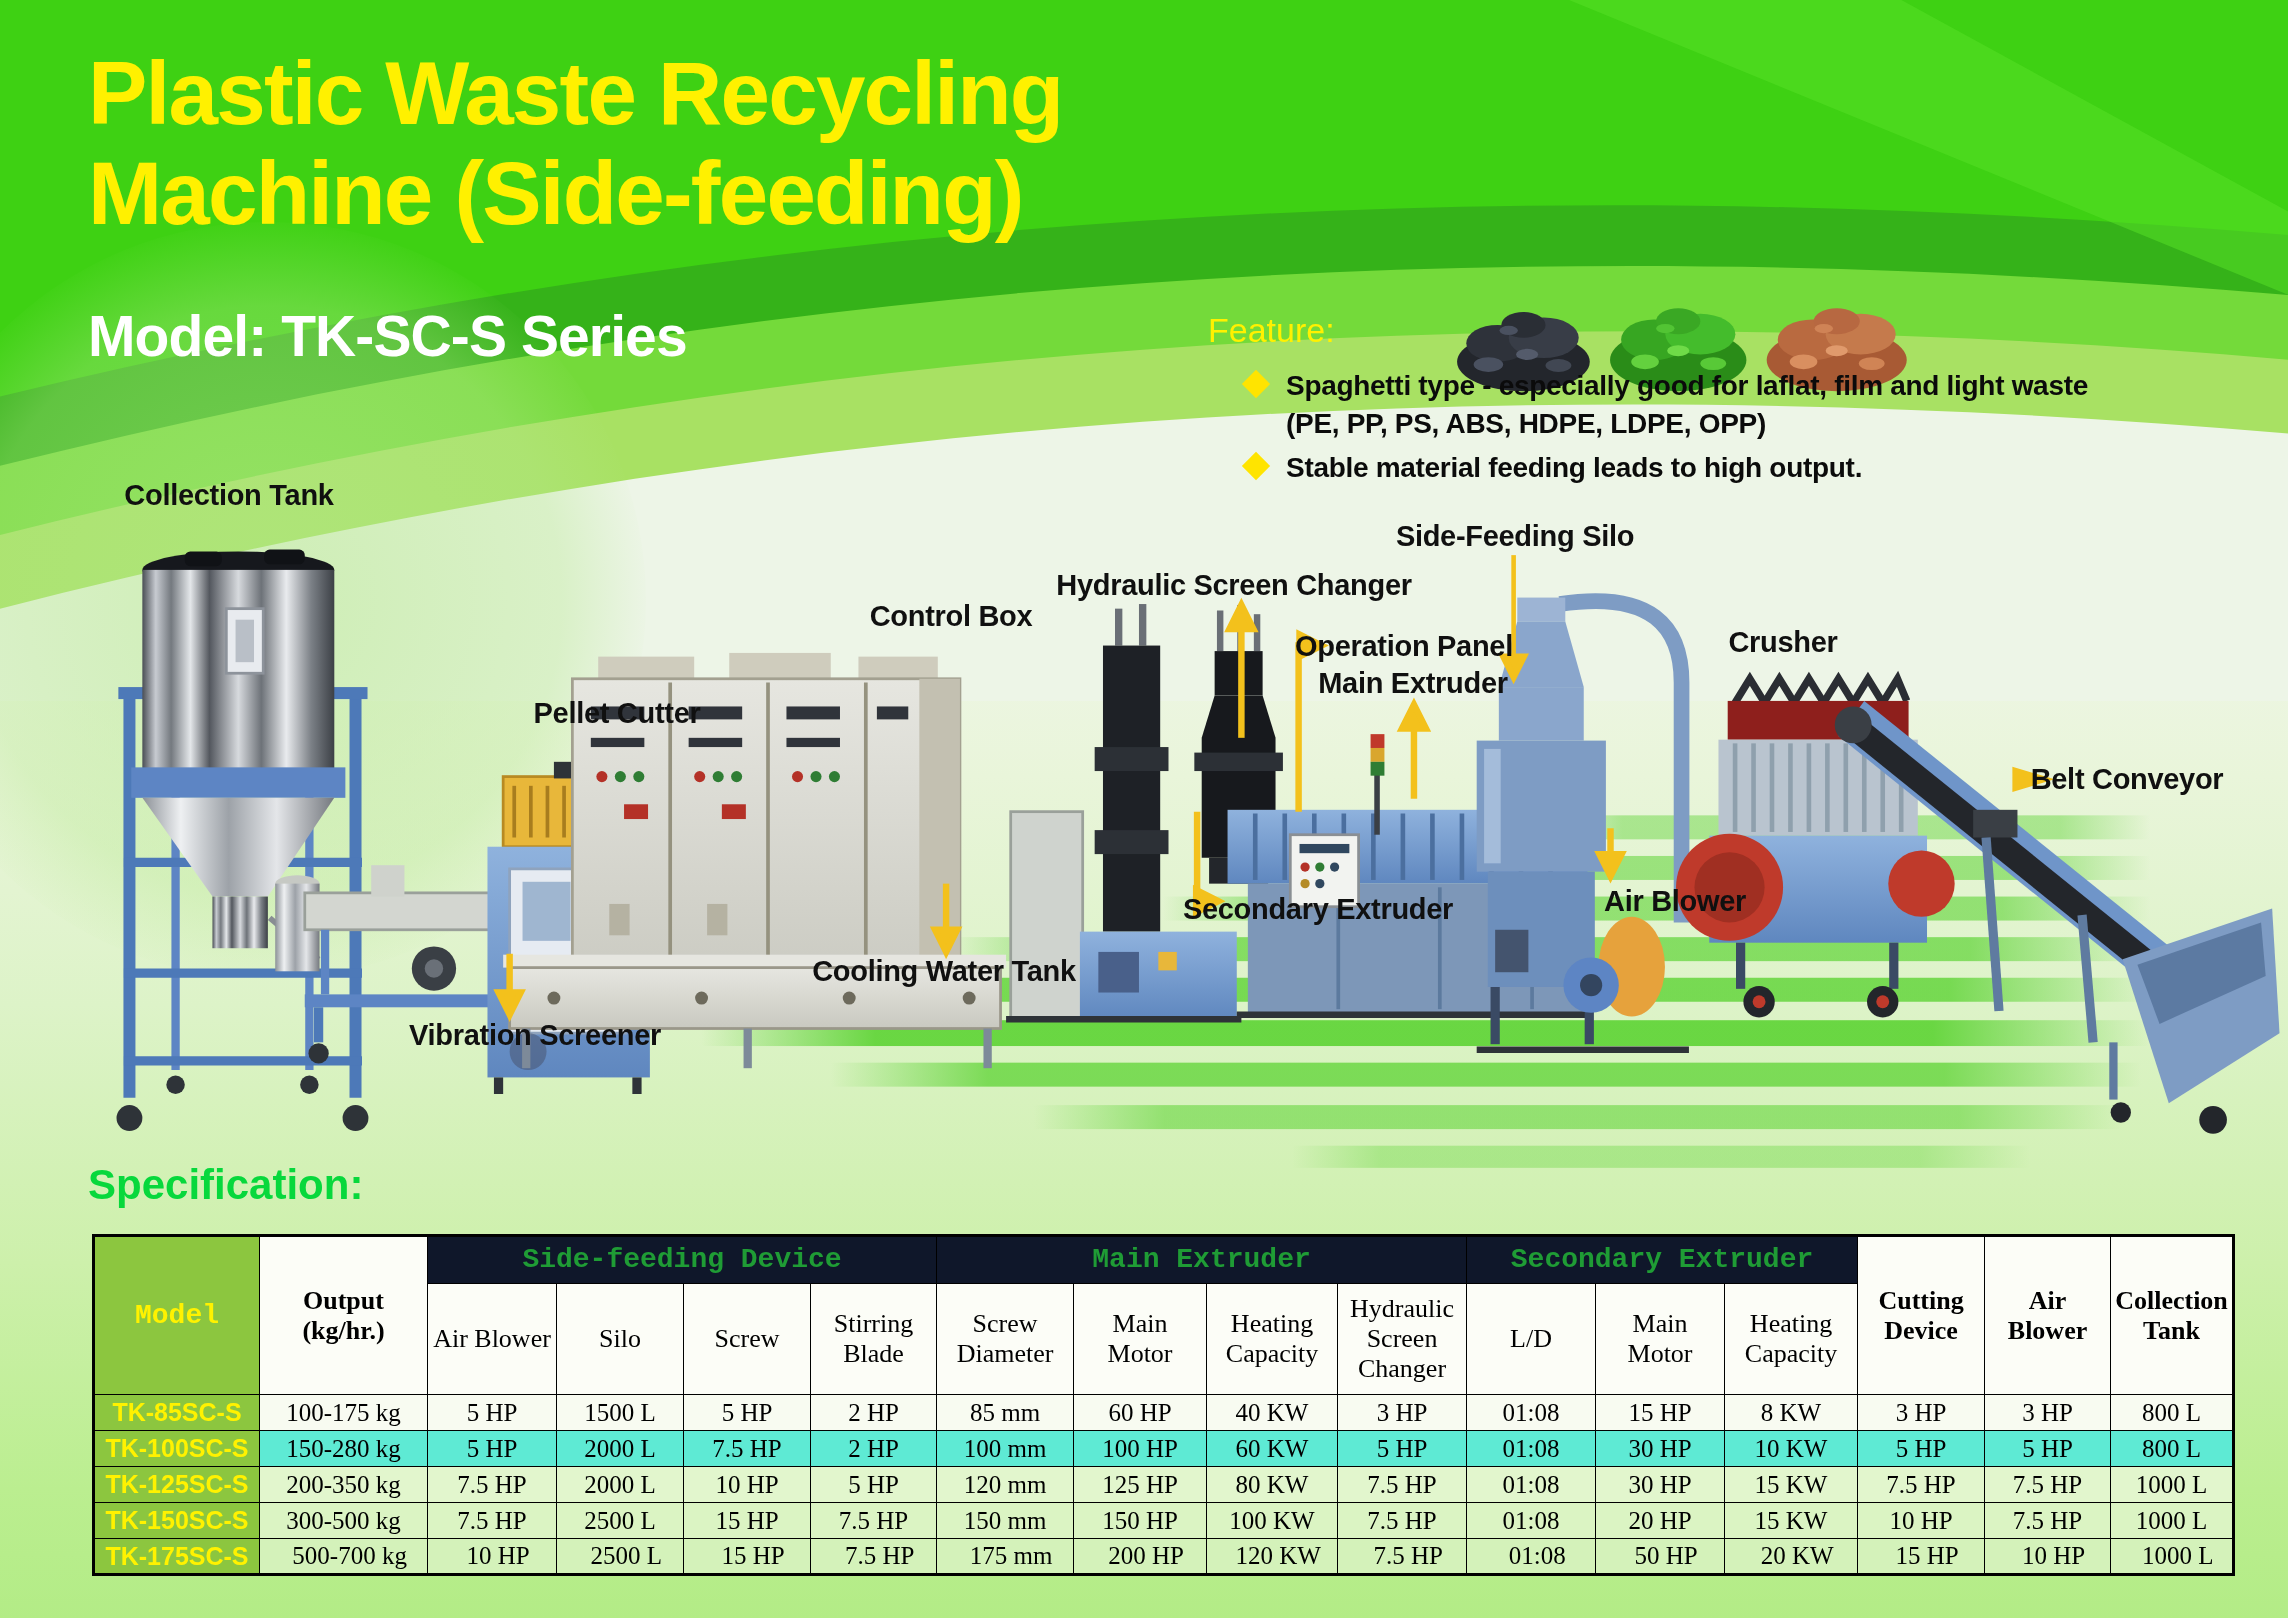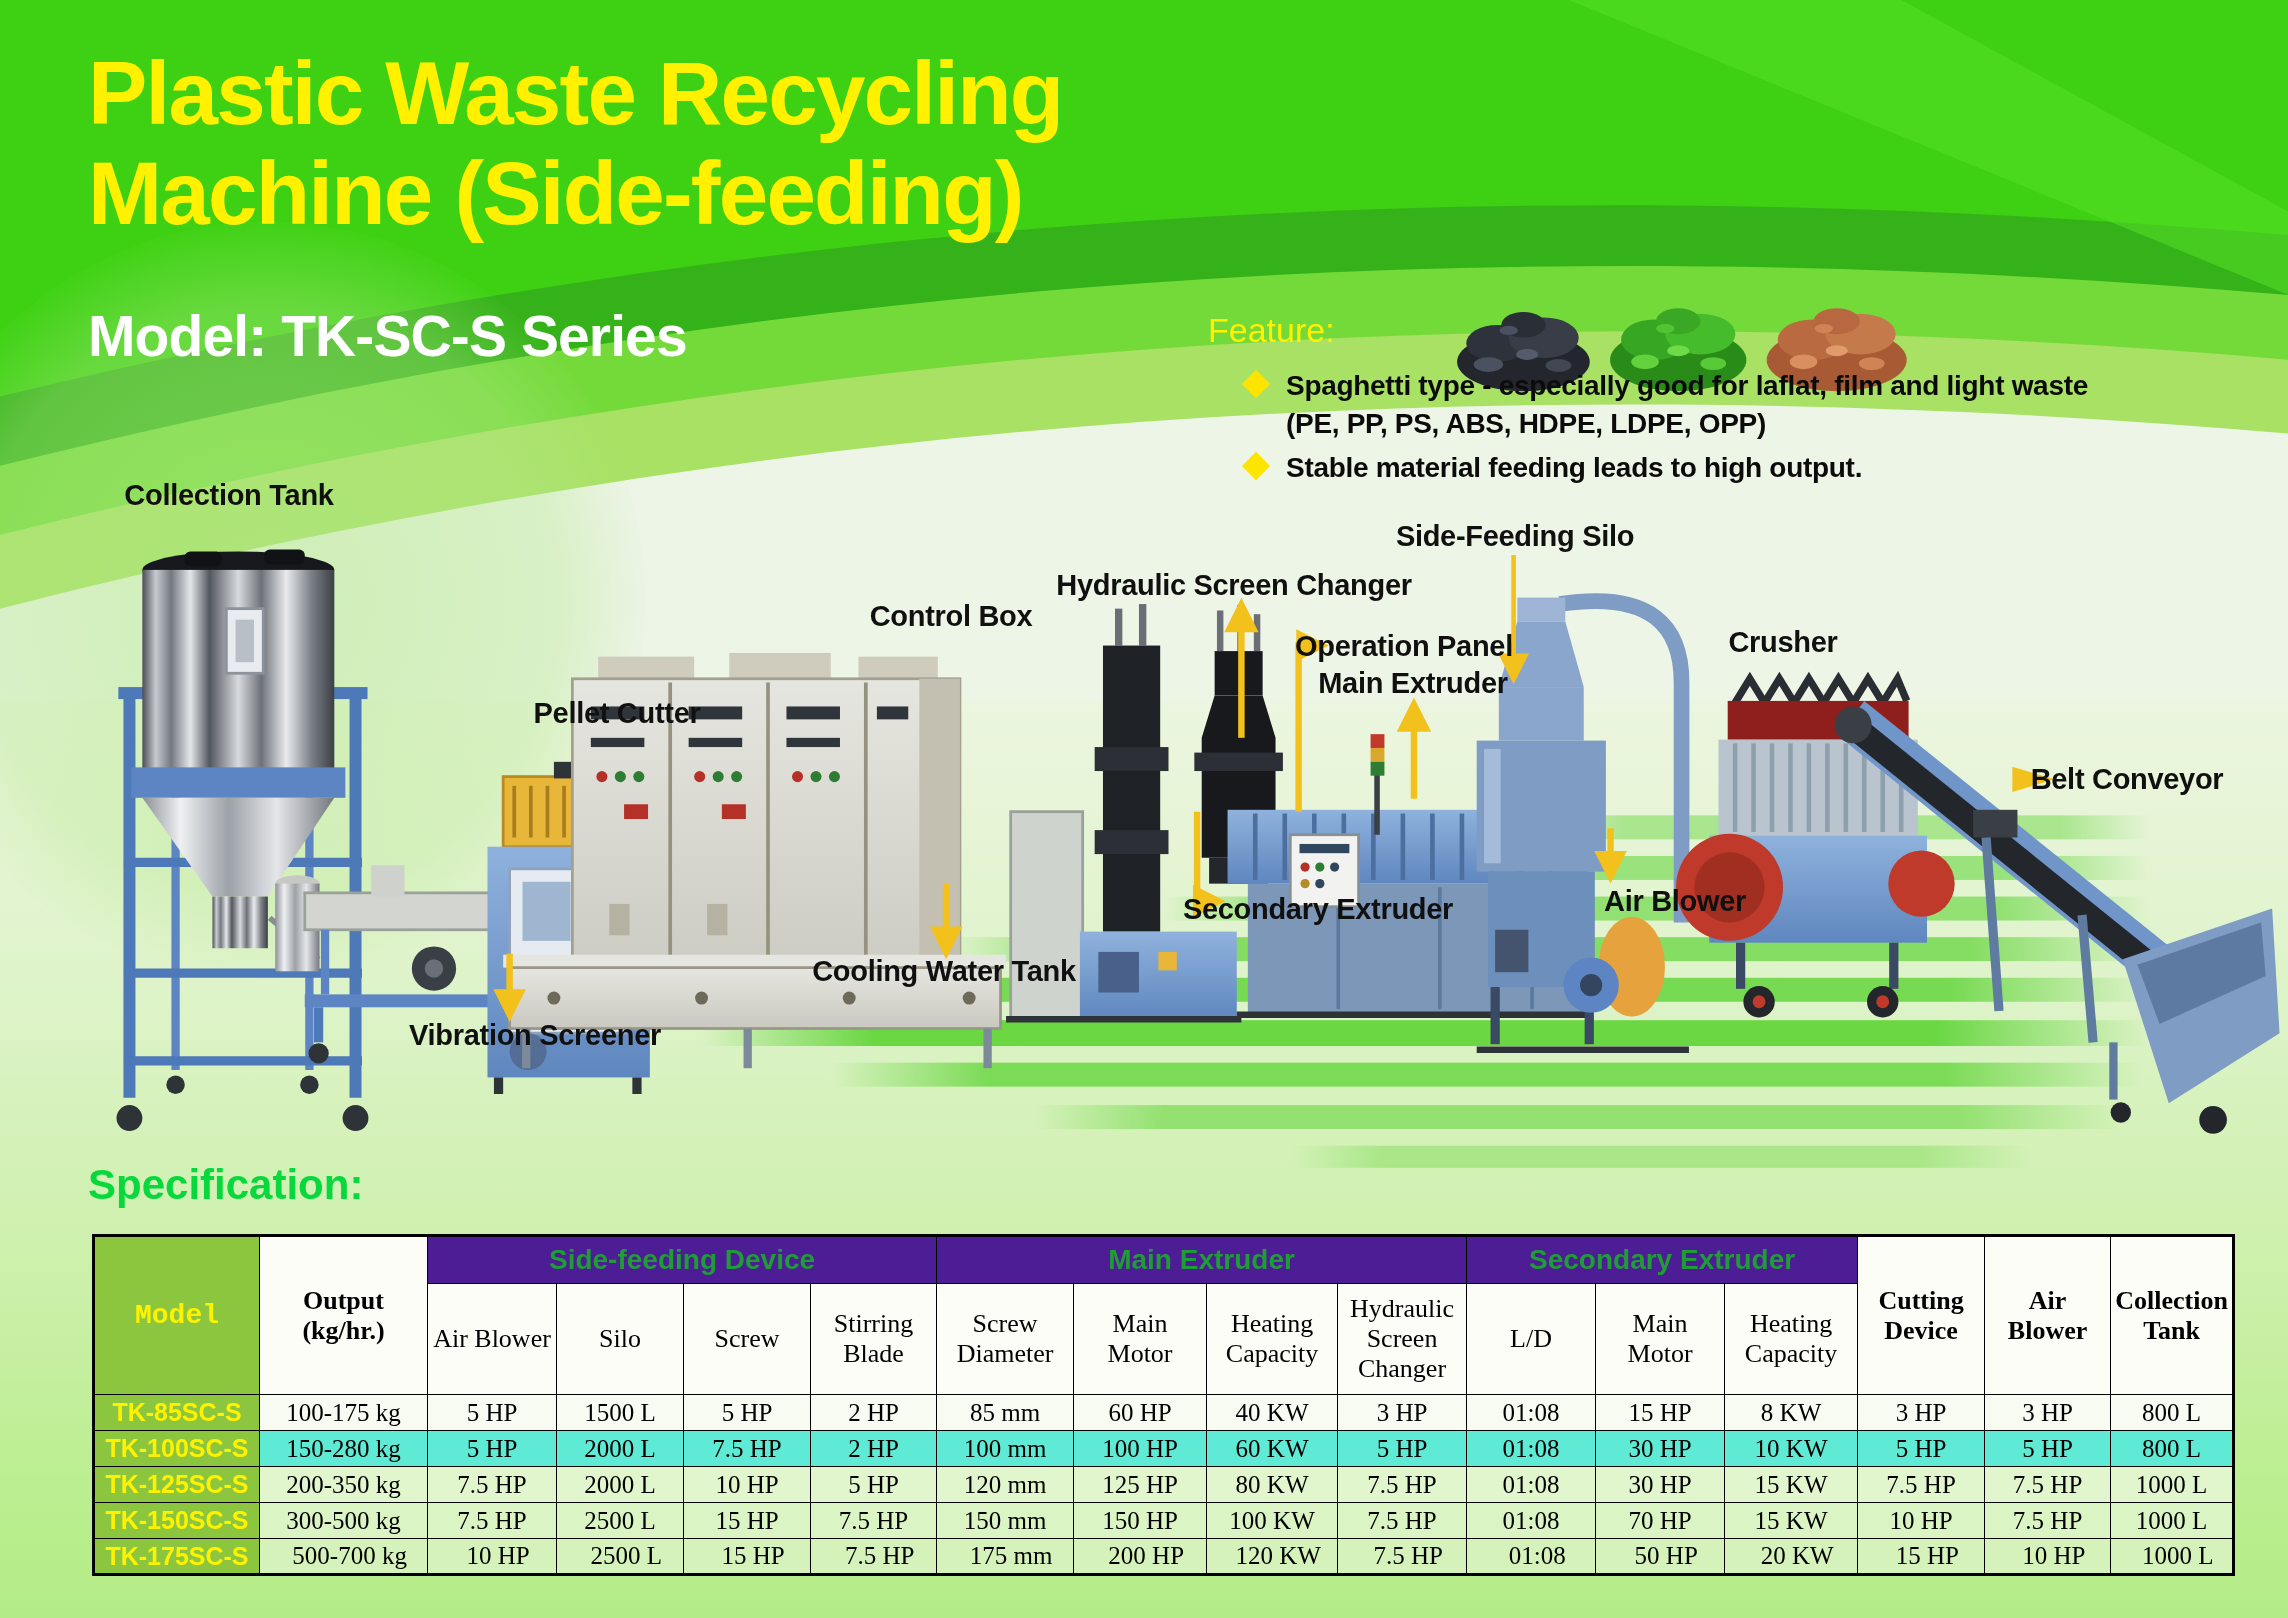--- a/index.html
+++ b/index.html
@@ -20,21 +20,21 @@
   .bullet-text{color:#0b0b0b;font-size:28px;font-weight:800;line-height:1.35;white-space:pre-line;letter-spacing:-0.3px;}
   .pellets{position:absolute;left:1440px;top:277px;width:517px;height:129px;}
   .diagram{position:absolute;left:0;top:461px;width:2289px;height:729px;}
   .dlabel{position:absolute;transform:translate(-50%,-50%);color:#101010;font-size:29px;
           font-weight:700;white-space:nowrap;letter-spacing:-0.3px;}
   .spec-head{position:absolute;left:88px;top:1161px;color:#07d83c;font-size:42px;font-weight:800;}
   table.spec{position:absolute;left:92px;top:1234px;width:2123px;border-collapse:collapse;
              table-layout:fixed;border:3.7px solid #000;background:#fcfdf7;}
   table.spec th,table.spec td{border:1.8px solid #000;text-align:center;vertical-align:middle;
              padding:1.8px 3.7px;white-space:pre-line;overflow:hidden;}
-  .th-group{background:#4c1d95;color:#1f9c35;font-family:Liberation Sans, sans-serif;
+  .th-group{background:#0f172a;color:#1f9c35;font-family:Liberation Mono, monospace;
             font-size:28px;font-weight:800;height:42px;}
   .th-model{background:#8cc63f;color:#fff200;font-family:Liberation Mono, monospace;
             font-size:28px;font-weight:800;}
   .th-strong{background:#fcfdf7;color:#000;font-family:"Liberation Serif",serif;font-size:26px;font-weight:700;}
   .th-sub{background:#fcfdf7;color:#000;font-family:"Liberation Serif",serif;font-size:26px;font-weight:400;height:107px;}
   td.td-model{background:#8cc63f;color:#fff200;font-family:"Liberation Sans",sans-serif;font-size:25px;font-weight:800;}
   td.td-val{color:#000;font-family:"Liberation Serif",serif;font-size:25px;font-weight:400;}
   tbody tr{height:36px;}
   tbody tr td{border-top-width:2.8px;}
   tr.r0 td.td-val{background:#f8fbf1;} tr.r1 td.td-val{background:#5eead4;}
@@ -526,21 +526,21 @@
           <td class="td-val">300-500 kg</td>
           <td class="td-val">7.5 HP</td>
           <td class="td-val">2500 L</td>
           <td class="td-val">15 HP</td>
           <td class="td-val">7.5 HP</td>
           <td class="td-val">150 mm</td>
           <td class="td-val">150 HP</td>
           <td class="td-val">100 KW</td>
           <td class="td-val">7.5 HP</td>
           <td class="td-val">01:08</td>
-          <td class="td-val">70 HP</td>
+          <td class="td-val">20 HP</td>
           <td class="td-val">15 KW</td>
           <td class="td-val">10 HP</td>
           <td class="td-val">7.5 HP</td>
           <td class="td-val">1000 L</td>
         </tr>
         <tr class="r4">
           <td class="td-model">TK-175SC-S</td>
           <td class="td-val">500-700 kg</td>
           <td class="td-val">10 HP</td>
           <td class="td-val">2500 L</td>

